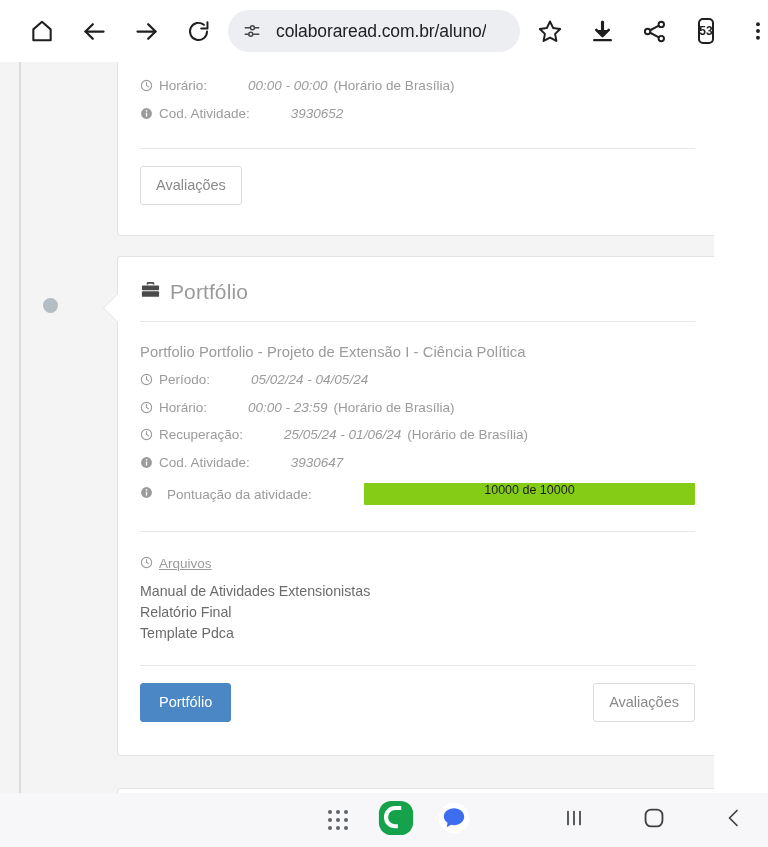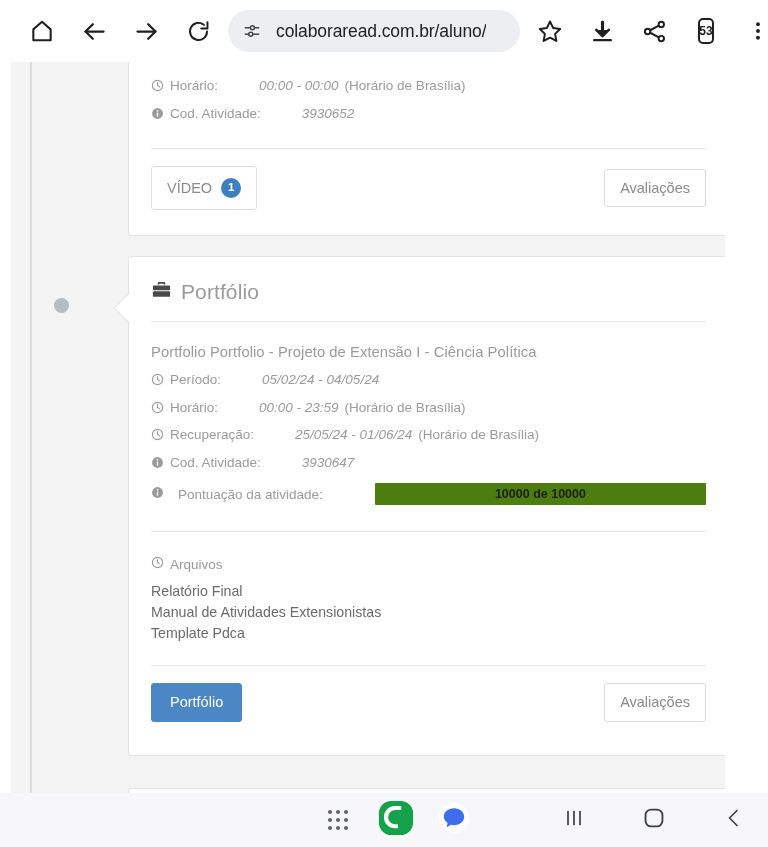--- a/index.html
+++ b/index.html
@@ -48,21 +48,21 @@
   .tabcount {
     width: 16px; height: 26px;
     border: 2.2px solid #1f1f1f;
     border-radius: 5px;
     display: flex; align-items: center; justify-content: center;
     font-size: 12px; font-weight: bold; color: #1f1f1f;
   }
 
   
   .viewport {
-    position: absolute; left: 11px; top: 62px;
+    position: absolute; left: 0; top: 62px;
     width: 714px; height: 731px;
     background: #f4f4f4;
     overflow: hidden;
   }
 
   
   .rail {
     position: absolute; left: 19px; top: 0;
     width: 2px; height: 731px;
     background: #dcdcdc;
@@ -157,35 +157,36 @@
   .score-bar-wrap {
     flex: 1 1 auto;
     margin-left: 38px;
     height: 22px;
     background: #f0f0f0;
     border-radius: 1px;
     overflow: hidden;
   }
   .score-bar {
     height: 100%;
-    background: #4d7c0f;
-    display: flex; align-items: center; justify-content: center;
+    background: #84cc16;
+    display: flex; justify-content: center;
     color: #1e1e1e;
     font-size: 12.5px;
-    font-weight: bold;
+    font-weight: normal;
   }
 
   
   .files-head {
-    display: flex; align-items: flex-end;
+    display: flex; align-items: flex-start;
     gap: 6px;
     font-size: 13.5px;
     color: #9b9b9b;
     padding-top: 24px;
     padding-bottom: 8px;
+    text-decoration: underline;
   }
   .file-link {
     display: block;
     font-size: 14.2px;
     color: #6b6b6b;
     padding: 2.5px 0;
     text-decoration: none;
     cursor: pointer;
   }
 
@@ -393,24 +394,20 @@
           </svg>
         </span>
         <span class="lbl">Cod. Atividade:</span>
         <span class="val">3930652</span>
       </div>
 
       <div class="hr" style="margin-top:21px"></div>
 
       <div class="card-foot">
         <button class="btn btn-outline">
-          <span>VÍDEO</span>
-          <span class="badge">1</span>
-        </button>
-        <button class="btn btn-outline">
           <span>Avaliações</span>
         </button>
       </div>
 
     </div>
   </div>
 
   <div class="card card-2">
     <div class="caret-outer"></div>
     <div class="caret-inner"></div>
@@ -501,22 +498,22 @@
       <div class="files-head">
         <span class="mi">
           <svg width="13" height="13" viewBox="0 0 24 24" fill="none" stroke="#9b9b9b" stroke-width="2">
             <circle cx="12" cy="12" r="9.5"></circle>
               <path d="M12 6.8 V12 L15.4 14" stroke-linecap="round"></path>
           </svg>
         </span>
         <span>Arquivos</span>
       </div>
 
+      <a class="file-link">Manual de Atividades Extensionistas</a>
       <a class="file-link">Relatório Final</a>
-      <a class="file-link">Manual de Atividades Extensionistas</a>
       <a class="file-link">Template Pdca</a>
 
       <div class="hr" style="margin-top:22px"></div>
 
       <div class="card-foot">
         <button class="btn btn-primary">Portfólio</button>
         <button class="btn btn-outline">
           <span>Avaliações</span>
         </button>
       </div>

